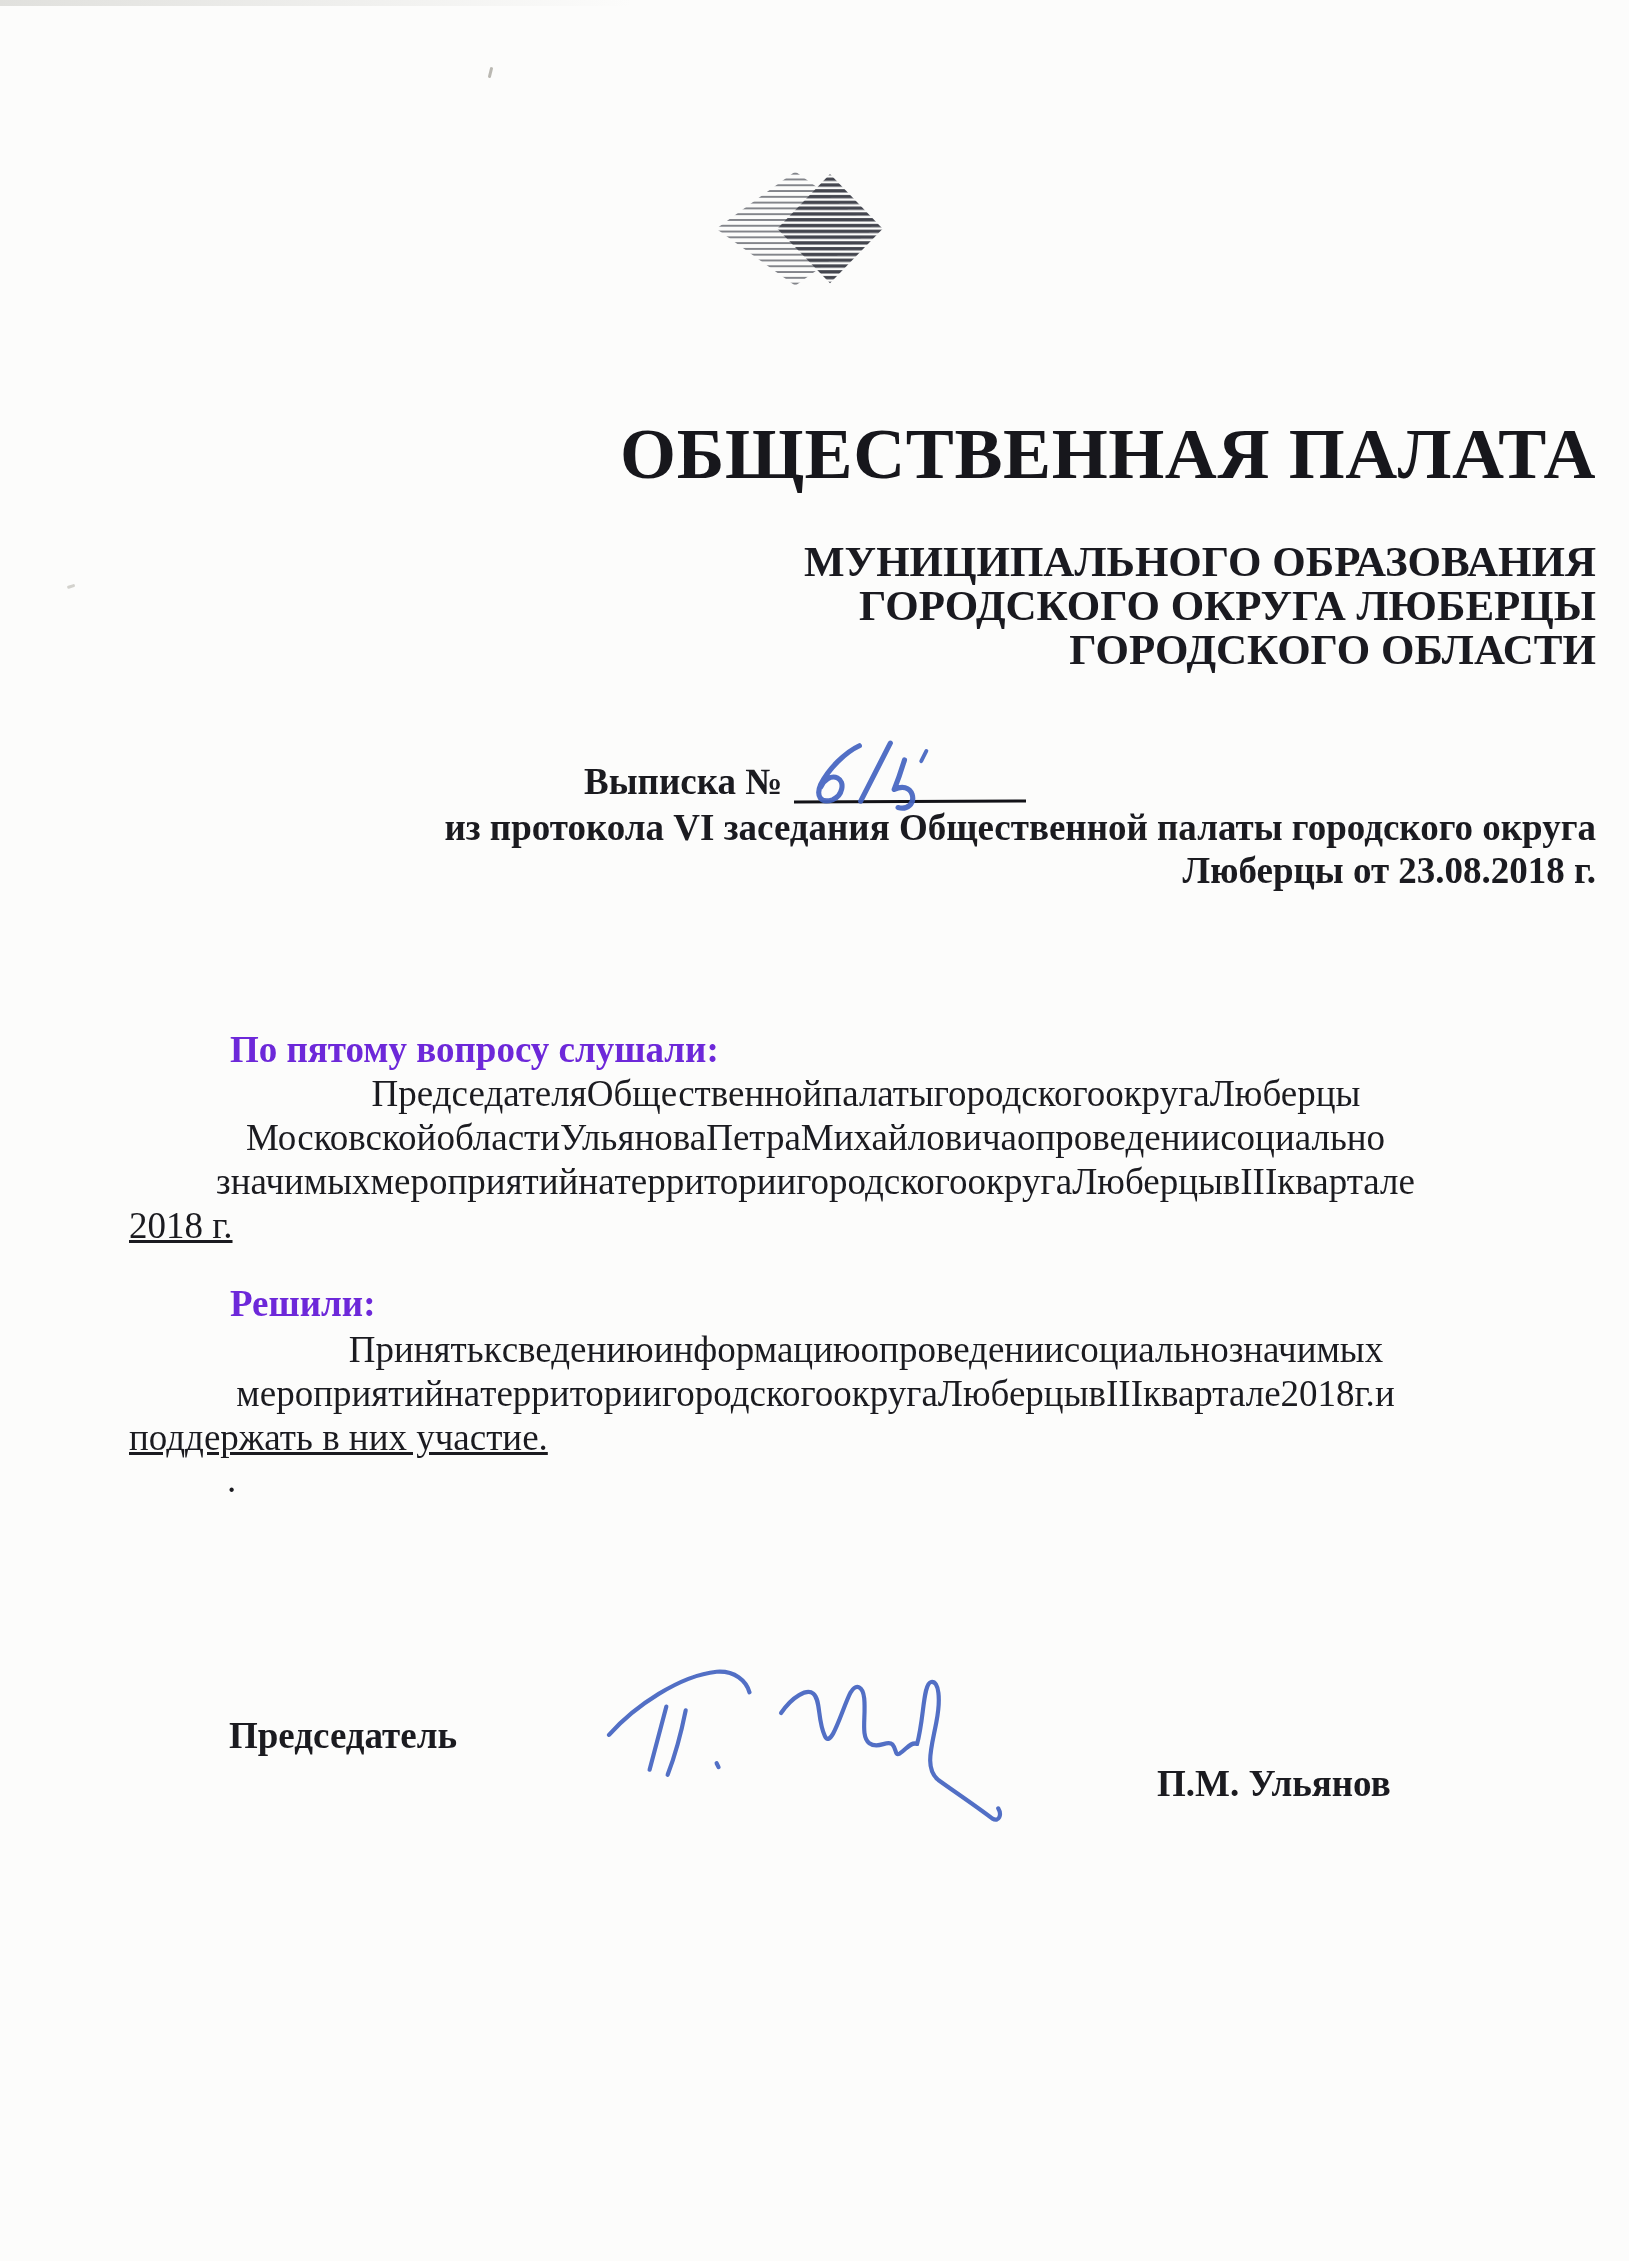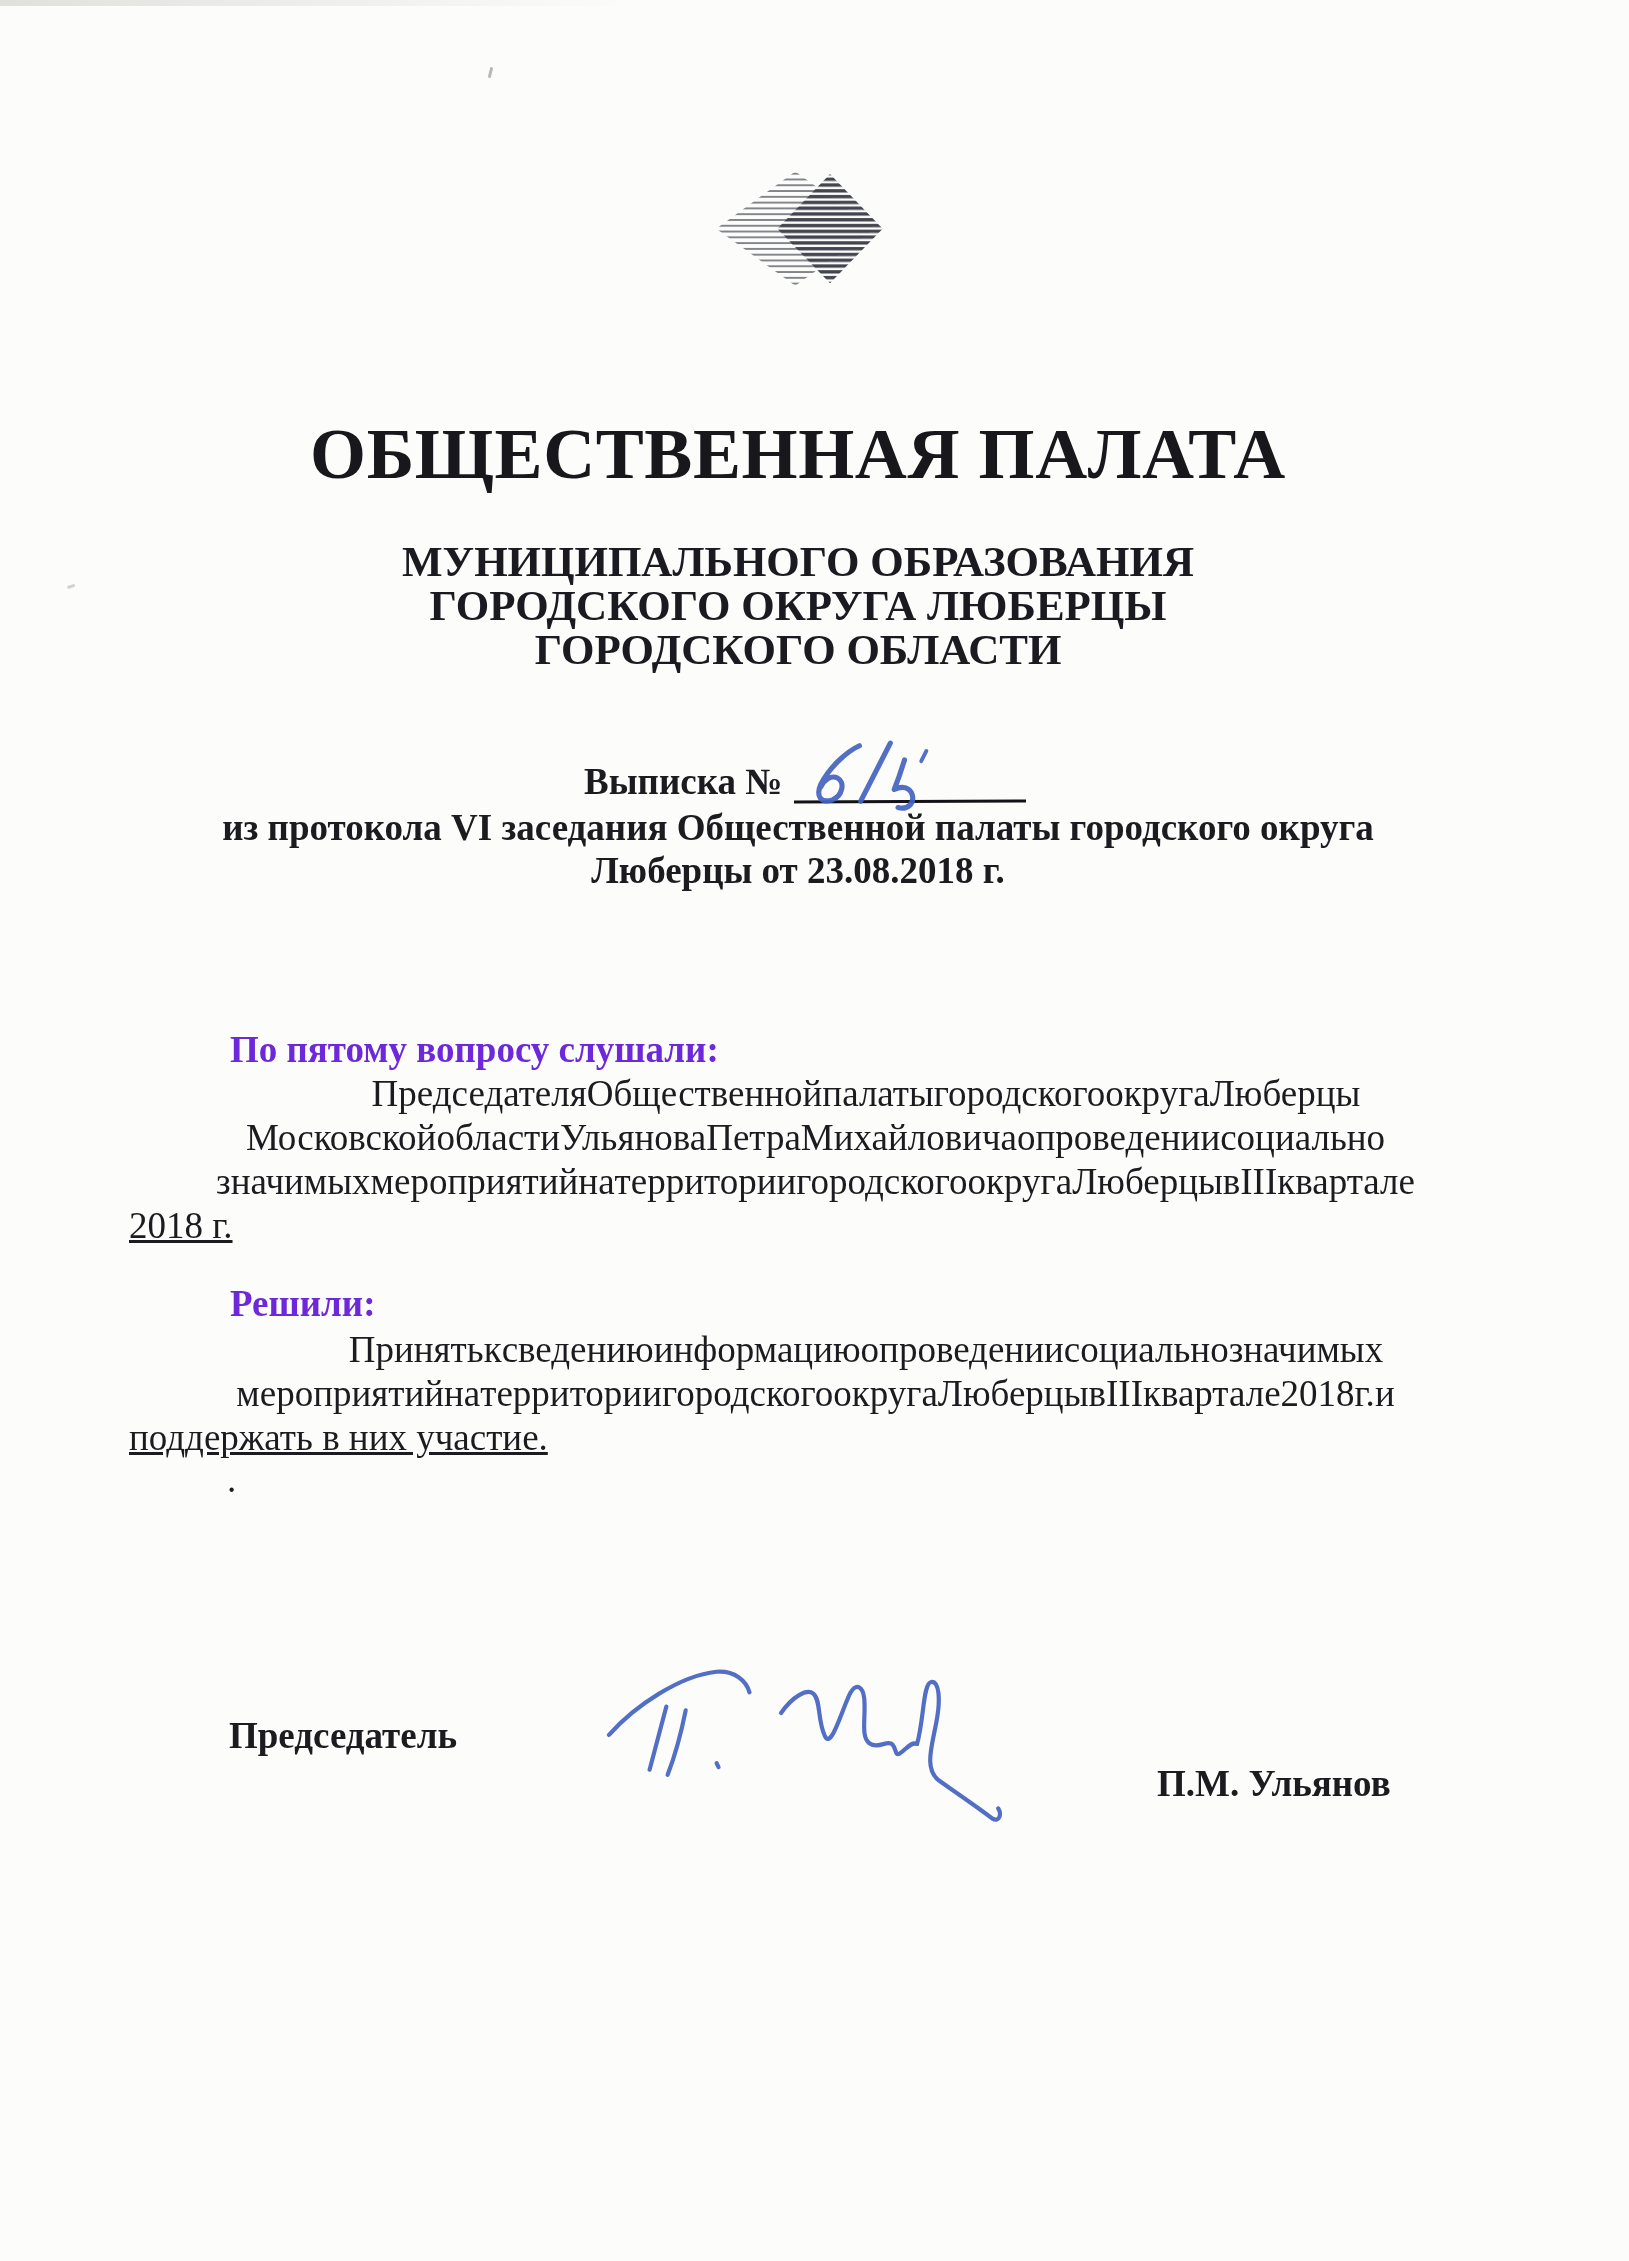--- a/index.html
+++ b/index.html
@@ -6,21 +6,21 @@
   .page{
     position:relative;
     width:1630px;height:2261px;
     margin:0 auto;
     background:#fcfcfb;
     overflow:hidden;
     font-family:"Liberation Serif","DejaVu Serif",serif;
     color:#1b1b20;
   }
   .abs{position:absolute;}
-  .center{left:0;width:1596px;text-align:center;}
+  .center{left:0;width:1596px;text-align:right;}
   .b{font-weight:bold;}
 
   .org-title{top:418px;font-size:72px;line-height:1;letter-spacing:0.6px;color:#17171c;}
   .org-sub{top:540px;font-size:43px;line-height:44px;color:#1a1a20;}
 
   .extract-label{left:584px;top:760px;font-size:37px;line-height:44px;}
   .extract-underline{left:794px;top:800px;width:232px;height:0;border-bottom:3.9px solid #121217;transform:rotate(-0.3deg);}
   .extract-line{font-size:37px;line-height:44px;}
   .ex2{top:806px;}
   .ex3{top:849px;}

